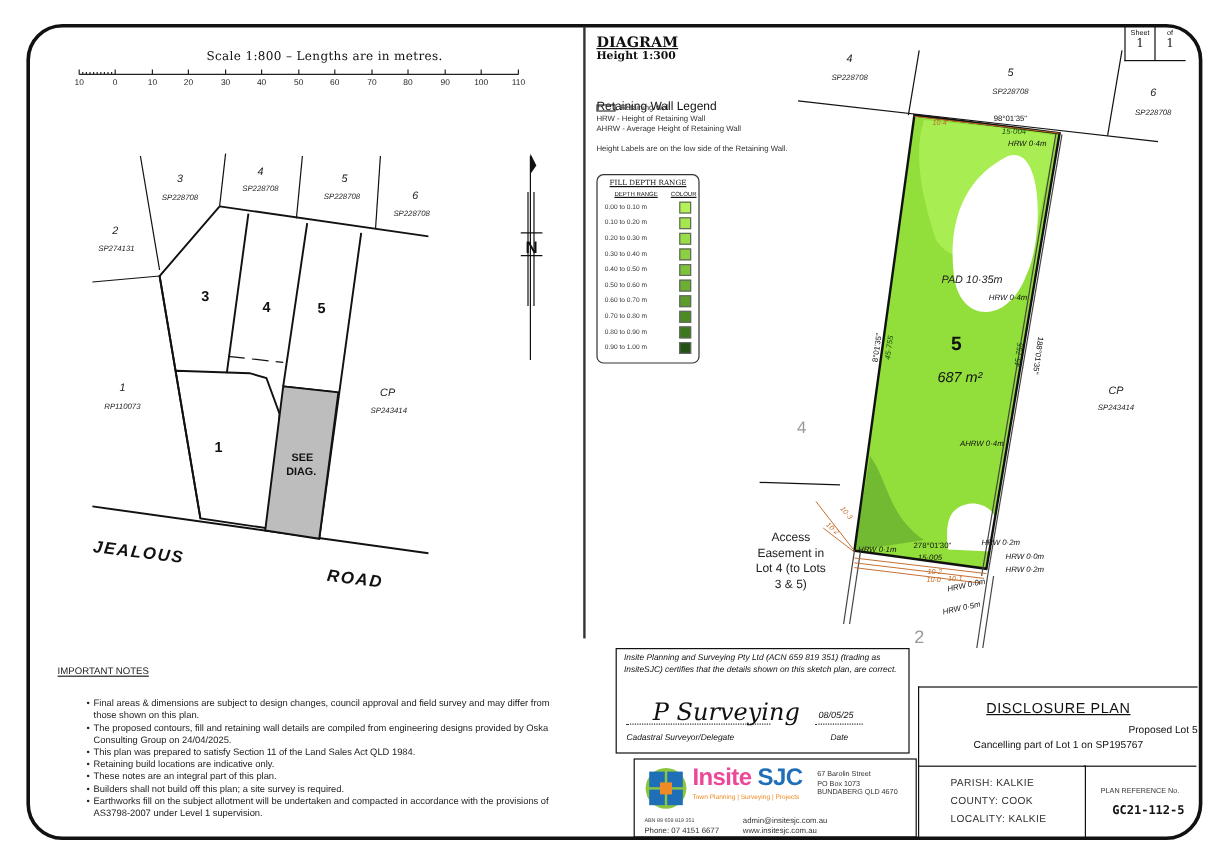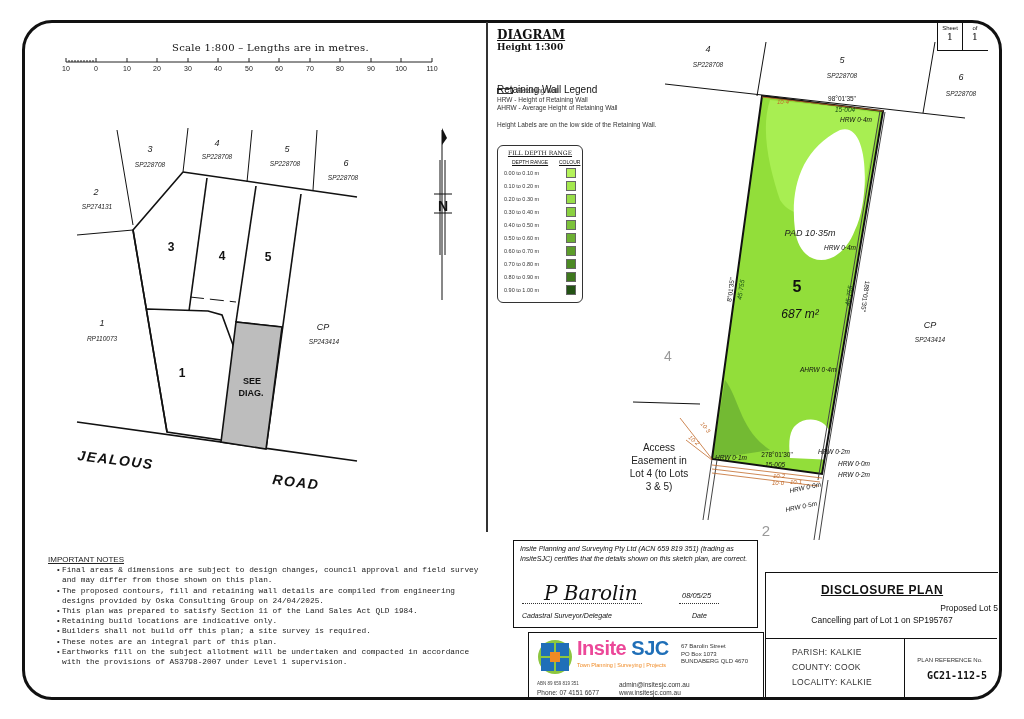--- a/index.html
+++ b/index.html
@@ -23,36 +23,36 @@
   .fill-row .lbl { position:absolute; left:0; top:2px; }
   .fill-row .sw { position:absolute; right:2px; top:0; width:10px; height:10px; border:1px solid #666; box-sizing:border-box; }
 
   .sheet-box { left:937px; top:22px; width:50px; height:28px; border-left:1px solid #111; border-bottom:1px solid #111; }
   .sheet-box .cell { position:absolute; top:0; width:24px; height:28px; text-align:center; }
   .sheet-box .cap { font-size:6px; display:block; margin-top:3px; }
   .sheet-box .num { font-family:"DejaVu Serif", serif; font-size:10px; display:block; }
 
   .notes { left:48px; top:555px; width:440px; font-size:7.8px; line-height:10.2px; color:#222; }
   .notes .h { text-decoration:underline; font-size:8px; }
-  .notes ul { margin:0; padding:0 0 0 8px; list-style:none;font-family:Liberation Mono, monospace; }
+  .notes ul { margin:16px; padding:0 0 0 8px; list-style:none; }
   .notes li { position:relative; padding-left:6px; }
   .notes li::before { content:"•"; position:absolute; left:0; }
 
   .cert { left:513px; top:540px; width:245px; height:88px; border:1.5px solid #111; box-sizing:border-box; }
   .cert .txt { position:absolute; left:6px; top:3px; width:230px; font-size:7px; line-height:9.5px; font-style:italic; }
   .cert .sig { position:absolute; left:30px; top:40px; font-family:"DejaVu Serif", serif; font-style:italic; font-size:20px; }
   .cert .dots1 { position:absolute; left:8px; top:62px; width:120px; border-bottom:1px dotted #333; }
   .cert .dots2 { position:absolute; left:165px; top:62px; width:40px; border-bottom:1px dotted #333; }
   .cert .date { position:absolute; left:168px; top:50px; font-size:7.5px; font-style:italic; }
   .cert .role { position:absolute; left:8px; top:71px; font-size:7px; font-style:italic; }
   .cert .dlbl { position:absolute; left:178px; top:71px; font-size:7px; font-style:italic; }
 
   .logo-box { left:528px; top:632px; width:236px; height:66px; border:1.5px solid #111; box-sizing:border-box; }
   .title-box { left:765px; top:572px; width:232px; height:66px; border-top:1.5px solid #111; border-left:1.5px solid #111; }
-  .title-box .t1 { position:absolute; left:0; right:0; top:10px; text-align:center; font-weight:bold; font-size:12px; text-decoration:underline; letter-spacing:0.5px; }
+  .title-box .t1 { position:absolute; left:0; right:0; top:10px; text-align:center; font-weight:normal; font-size:12px; text-decoration:underline; letter-spacing:0.5px; }
   .title-box .t2 { position:absolute; left:0; right:0; top:30px; text-align:right; font-size:8.5px; }
   .title-box .t3 { position:absolute; left:0; right:0; top:42px; text-align:center; font-size:8.5px; }
   .loc-box { left:765px; top:638px; width:138px; height:60px; border-top:1.5px solid #111; border-left:1.5px solid #111; border-right:1.5px solid #111; }
   .loc-box div { position:absolute; left:26px; font-size:8.5px; color:#333; letter-spacing:0.3px; }
   .ref-box { left:903px; top:638px; width:94px; height:60px; border-top:1.5px solid #111; }
   .ref-box .cap { position:absolute; left:0; right:0; top:18px; text-align:center; font-size:6px; color:#333; }
   .ref-box .val { position:absolute; left:14px; right:0; top:31px; text-align:center; font-family:"DejaVu Sans Mono", monospace; font-weight:bold; font-size:10px; }
 </style>
 </head>
 <body>
@@ -330,29 +330,29 @@
   </g>
 </svg>
 
 <div class="abs notes">
   <div class="h">IMPORTANT NOTES</div>
   <ul>
     <li>Final areas &amp; dimensions are subject to design changes, council approval and field survey and may differ from those shown on this plan.</li>
     <li>The proposed contours, fill and retaining wall details are compiled from engineering designs provided by Oska Consulting Group on 24/04/2025.</li>
     <li>This plan was prepared to satisfy Section 11 of the Land Sales Act QLD 1984.</li>
     <li>Retaining build locations are indicative only.</li>
+    <li>These notes are an integral part of this plan.</li>
     <li>Builders shall not build off this plan; a site survey is required.</li>
-    <li>These notes are an integral part of this plan.</li>
     <li>Earthworks fill on the subject allotment will be undertaken and compacted in accordance with the provisions of AS3798-2007 under Level 1 supervision.</li>
   </ul>
 </div>
 
 <div class="abs cert">
   <div class="txt">Insite Planning and Surveying Pty Ltd (ACN 659 819 351) (trading as InsiteSJC) certifies that the details shown on this sketch plan, are correct.</div>
-  <div class="sig">P Barolin</div>
+  <div class="sig">P Surveying</div>
   <div class="dots1"></div>
   <div class="date">08/05/25</div>
   <div class="dots2"></div>
   <div class="role">Cadastral Surveyor/Delegate</div>
   <div class="dlbl">Date</div>
 </div>
 
 <div class="abs logo-box">
   <svg class="abs" style="left:8px;top:6px" width="36" height="36">
     <circle cx="18" cy="18" r="17" fill="#8cc63f"></circle>

